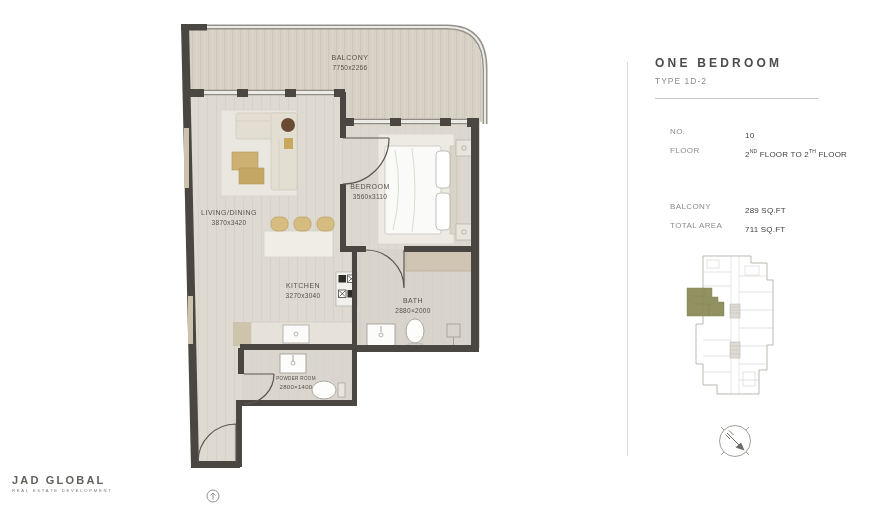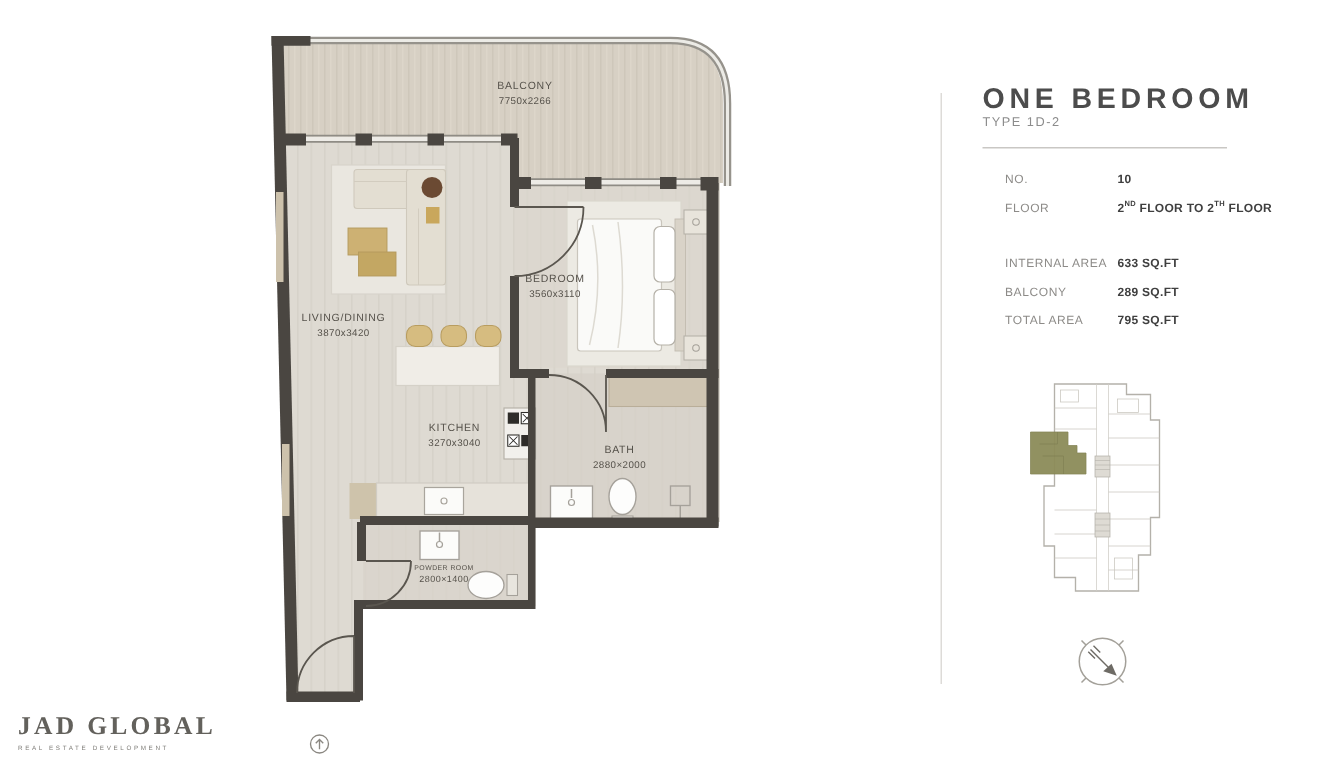--- a/index.html
+++ b/index.html
@@ -8,32 +8,32 @@
   #plan-svg{position:absolute;left:0;top:0;}
   .rlabel{position:absolute;text-align:center;color:#56524b;line-height:1.45;
           letter-spacing:.5px;pointer-events:none;}
   .rlabel .rname{display:block;font-size:7px;}
   .rlabel .rdims{display:block;font-size:6.5px;letter-spacing:.3px;}
   .rlabel.small .rname{font-size:4.6px;letter-spacing:.3px;}
   .rlabel.small .rdims{font-size:6px;}
 
   
   .divider{position:absolute;left:627px;top:62px;width:1px;height:394px;background:#dddbd8;}
-  .panel-title{position:absolute;left:655px;top:56px;font-size:19px;font-weight:bold;
+  .panel-title{position:absolute;left:655px;top:56px;font-size:12px;font-weight:bold;
                letter-spacing:3.2px;color:#4c4c4c;}
   .panel-sub{position:absolute;left:655px;top:76px;font-size:8.5px;letter-spacing:1px;color:#8c8c8c;}
   .panel-rule{position:absolute;left:655px;top:98px;width:163px;height:1px;background:#c9c7c4;}
   .prow{position:absolute;left:655px;width:215px;height:12px;font-size:8px;}
-  .prow .plabel{position:absolute;left:0;top:0;color:#8d8b88;letter-spacing:.4px;padding-left:15px;}
-  .prow .pvalue{position:absolute;left:90px;top:0;color:#3f3f3f;font-weight:bold;letter-spacing:.2px;}
+  .prow .plabel{position:absolute;left:0;top:12px;color:#8d8b88;letter-spacing:.4px;padding-left:15px;}
+  .prow .pvalue{position:absolute;left:90px;top:16px;color:#3f3f3f;font-weight:normal;letter-spacing:.2px;}
   sup{font-size:5px;vertical-align:super;line-height:0;}
 
   
   .logo{position:absolute;left:12px;top:474px;}
-  .logo-name{font-size:17px;font-weight:bold;letter-spacing:2.2px;color:#63615c;font-family:Liberation Serif, serif;}
+  .logo-name{font-size:11px;font-weight:bold;letter-spacing:2.2px;color:#63615c;}
   .logo-tag{font-size:4.2px;letter-spacing:1.75px;color:#7e7c77;margin-top:2px;}
 </style>
 </head>
 <body>
 
 <div id="page">
 
   <svg id="plan-svg" width="880" height="510" viewBox="0 0 880 510">
     <defs>
       <pattern id="pw" width="8" height="200" patternUnits="userSpaceOnUse">
@@ -229,31 +229,27 @@
   <div class="panel-rule"></div>
 
   <div class="prow" style="top:115px;">
     <span class="plabel">NO.</span>
     <span class="pvalue">10</span>
   </div>
   <div class="prow" style="top:134px;">
     <span class="plabel">FLOOR</span>
     <span class="pvalue"><span>2</span><sup>ND</sup><span> FLOOR TO 2</span><sup>TH</sup><span> FLOOR</span></span>
   </div>
-  <div class="prow" style="top:171px;">
-    <span class="plabel">INTERNAL AREA</span>
-    <span class="pvalue">633 SQ.FT</span>
-  </div>
   <div class="prow" style="top:190px;">
     <span class="plabel">BALCONY</span>
     <span class="pvalue">289 SQ.FT</span>
   </div>
   <div class="prow" style="top:209px;">
     <span class="plabel">TOTAL AREA</span>
-    <span class="pvalue">795 SQ.FT</span>
+    <span class="pvalue">711 SQ.FT</span>
   </div>
 
   <div class="logo">
     <div class="logo-name">JAD GLOBAL</div>
     <div class="logo-tag">REAL ESTATE DEVELOPMENT</div>
   </div>
 
 </div>
 
 </body></html>

